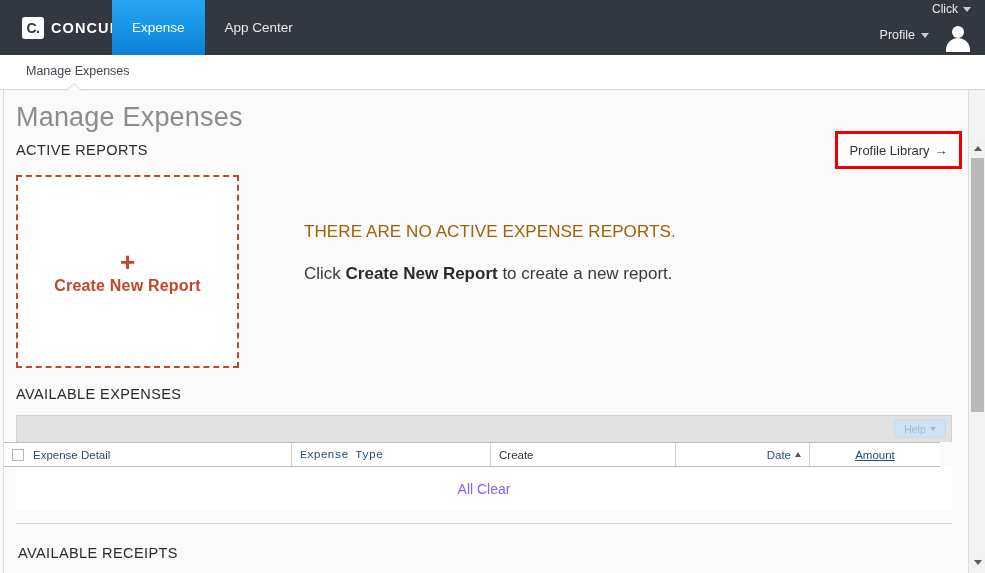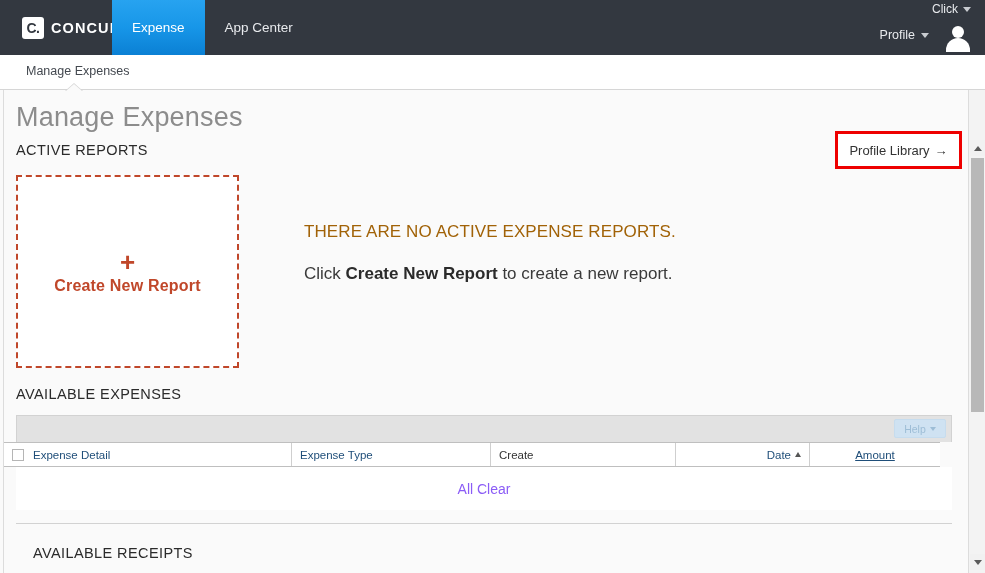--- a/index.html
+++ b/index.html
@@ -97,21 +97,21 @@
     position: absolute; left: 12px; top: 12px;
     font-size: 27px; color: #8c8c8c; font-weight: normal;
     letter-spacing: 0.2px;
   }
   .section-label {
     font-size: 14.5px; color: #2b2b2b; letter-spacing: 0.4px;
     text-transform: uppercase; font-weight: normal;
   }
   .lbl-active { position: absolute; left: 12px; top: 52px; }
   .lbl-available-exp { position: absolute; left: 12px; top: 296px; }
-  .lbl-available-rcp { position: absolute; left: 29px; top: 455px; }
+  .lbl-available-rcp { position: absolute; left: 14px; top: 455px; }
 
   
   .report-library-box {
     position: absolute; left: 831px; top: 41px;
     width: 127px; height: 38px;
     border: 3px solid #ee0000; background: #ffffff;
   }
   .report-library-link {
     position: absolute; left: 0; top: 0; width: 100%; height: 100%;
     display: flex; align-items: center; justify-content: center;
@@ -170,21 +170,21 @@
     border-bottom: 1px solid #bfbfbf;
     display: flex; align-items: stretch;
   }
   .th {
     display: flex; align-items: center;
     font-size: 11.5px; color: #1f4e79; padding: 0 8px;
     border-right: 1px solid #cfcfcf; white-space: nowrap;
   }
   .th:last-child { border-right: none; }
   .th.c0 { width: 288px; gap: 9px; }
-  .th.c1 { width: 199px; }
+  .th.c1 { width: 199px; font-family: Liberation Mono, monospace; }
   .th.c2 { width: 185px; color: #333333; }
   .th.c3 { width: 134px; gap: 4px; justify-content: flex-end; }
   .th.c4 { width: 130px; justify-content: center; text-decoration: underline; }
   .hdr-checkbox {
     width: 12px; height: 12px; border: 1px solid #b5b5b5;
     background: #ffffff; cursor: pointer; flex: none;
   }
   .sort-asc {
     width: 0; height: 0; border-left: 3.5px solid transparent;
     border-right: 3.5px solid transparent; border-bottom: 5px solid #555555;

